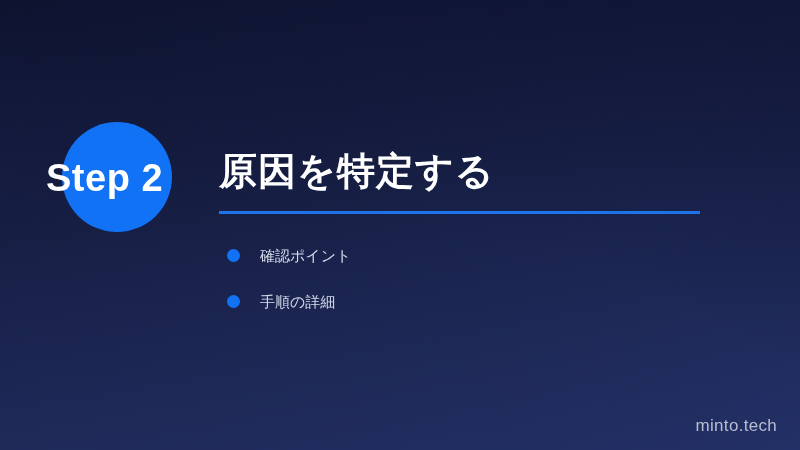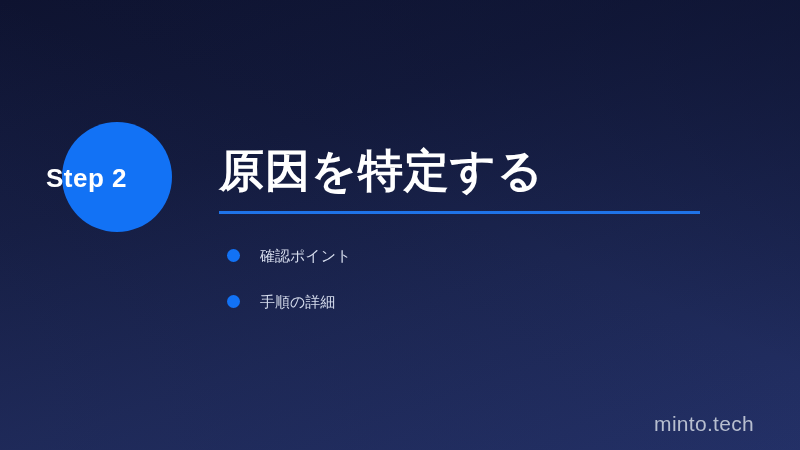--- a/index.html
+++ b/index.html
@@ -36,32 +36,32 @@
   }
 
   .step-label {
     position: absolute;
     left: 46px;
     top: 155px;
     width: 200px;
     height: 46px;
     line-height: 46px;
     color: #ffffff;
-    font-size: 26px;
+    font-size: 38px;
     font-weight: bold;
     letter-spacing: 0.5px;
     white-space: nowrap;
   }
 
   .slide-title {
     position: absolute;
     left: 219px;
     top: 147px;
     color: #ffffff;
-    font-size: 45px;
+    font-size: 38px;
     font-weight: bold;
     letter-spacing: 1px;
     line-height: 48px;
     white-space: nowrap;
   }
 
   .title-rule {
     position: absolute;
     left: 219px;
     top: 211px;
@@ -97,24 +97,24 @@
   .bullet-text {
     margin-left: 20px;
     color: #d6dded;
     font-size: 15px;
     line-height: 27px;
     white-space: nowrap;
   }
 
   .footer-brand {
     position: absolute;
-    right: 46px;
+    right: 23px;
     bottom: 14px;
     color: #b7becf;
-    font-size: 21px;
+    font-size: 17px;
     letter-spacing: 0.3px;
     white-space: nowrap;
   }
 </style>
 </head>
 <body>
 
 <div id="slide">
 
   <div class="bg-wash"></div>

